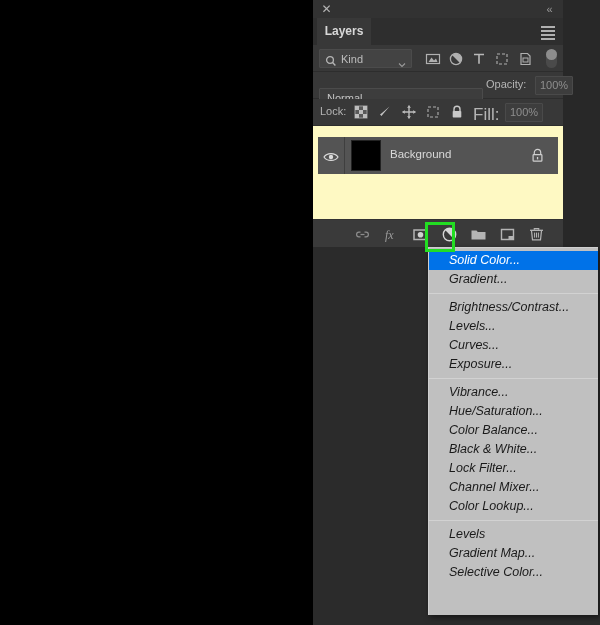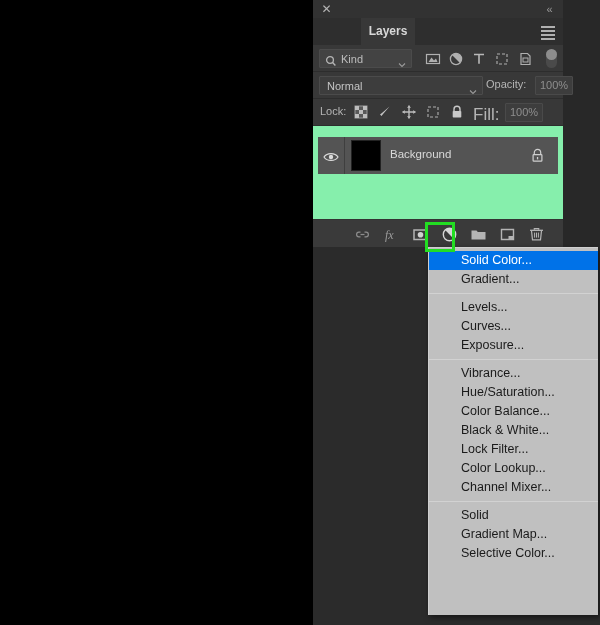--- a/index.html
+++ b/index.html
@@ -38,21 +38,21 @@
 
   .tabrow {
     position:absolute; left:0; top:18px; width:250px; height:27px;
     background:#2e2e2e;
   }
   .tab-layers {
     position:absolute; left:4px; top:0; width:54px; height:27px;
     background:#383838;
     color:#d8d8d8; font-size:12px; font-weight:bold;
     line-height:27px; text-align:center;
-    cursor:pointer; user-select:none;margin-left:44px;
+    cursor:pointer; user-select:none;
   }
   .panel-menu-icon {
     position:absolute; right:8px; top:8px; width:14px; height:11px; cursor:pointer;
   }
   .panel-menu-icon i {
     display:block; height:1.5px; background:#b0b0b0; margin-bottom:2.5px;
   }
 
   
   .row-filter {
@@ -83,21 +83,21 @@
     content:""; position:absolute; left:0; top:0; width:11px; height:11px;
     border-radius:50%; background:#8d8d8d;
   }
 
   
   .row-blend {
     position:absolute; left:0; top:72px; width:250px; height:27px;
     background:#383838; border-bottom:1px solid #2d2d2d;
   }
   .blend-select {
-    position:absolute; left:6px; top:4px; width:164px; height:19px;
+    position:absolute; left:6px; top:16px; width:164px; height:19px;
     background:#3d3d3d; border:1px solid #4b4b4b; border-radius:1px; cursor:pointer;
   }
   .blend-select .lbl { position:absolute; left:7px; top:2px; font-size:11px; color:#c4c4c4; line-height:15px;}
   .blend-select .caret{ position:absolute; right:5px; top:5px; width:8px; height:8px;}
   .opacity-label {
     position:absolute; left:173px; top:6px; font-size:11px; color:#b5b5b5;
   }
   .opacity-field {
     position:absolute; left:222px; top:4px; width:38px; height:19px;
     background:#3d3d3d; border:1px solid #4a4a4a; border-radius:1px;
@@ -114,21 +114,21 @@
   .fill-label { position:absolute; left:160px; top:6px; font-size:17px; color:#b5b5b5; }
   .fill-field {
     position:absolute; left:192px; top:4px; width:38px; height:19px;
     background:#3d3d3d; border:1px solid #4a4a4a; border-radius:1px;
     font-size:11px; color:#8e8e8e; line-height:17px; text-align:center; cursor:text;
   }
 
   
   .layer-list {
     position:absolute; left:0; top:126px; width:250px; height:93px;
-    background:#86efac;
+    background:#fef9c3;
   }
   .layer-row {
     position:absolute; left:5px; top:11px; width:240px; height:37px;
     background:#4b4b4b; cursor:pointer;
   }
   .layer-row.sel { background:#545454; }
   .eye-cell { position:absolute; left:0; top:0; width:27px; height:37px; border-right:1px solid #3f3f3f; cursor:pointer;}
   .eye-icon { position:absolute; left:5px; top:12px; width:16px; height:12px; }
   .layer-thumb {
     position:absolute; left:33px; top:3px; width:30px; height:31px;
@@ -153,22 +153,22 @@
   .popup {
     position:absolute; left:428px; top:247px; width:170px; height:368px;
     background:#c0c0c0;
     box-shadow: 2px 2px 6px rgba(0,0,0,.55);
     z-index:20;
     border-top:1px solid #cfcfcf;
     border-left:1px solid #cfcfcf;
   }
   .mi {
     position:relative; height:19px; line-height:19px;
-    padding-left:32px; font-size:12.5px; color:#1a1a1a;
-    white-space:nowrap; cursor:default; user-select:none;
+    padding-left:20px; font-size:12.5px; color:#1a1a1a;
+    white-space:nowrap; cursor:default; user-select:none;font-style:italic;
   }
   .mi.hl { background:#0072e8; color:#ffffff; }
   .msep { height:1px; margin:4px 0 4px 0; background:#999999; border-bottom:1px solid #d2d2d2; }
   .mgap { height:3px; }
 </style>
 </head>
 <body>
 
 <div id="root">
 
@@ -365,30 +365,31 @@
 
   </div>
 
   <div class="green-box"></div>
 
   <div class="popup" id="popup">
       <div class="mgap"></div>
       <div class="mi hl">Solid Color...</div>
       <div class="mi">Gradient...</div>
       <div class="msep"></div>
+      <div class="mi">Brightness/Contrast...</div>
       <div class="mi">Levels...</div>
       <div class="mi">Curves...</div>
       <div class="mi">Exposure...</div>
       <div class="msep"></div>
       <div class="mi">Vibrance...</div>
       <div class="mi">Hue/Saturation...</div>
       <div class="mi">Color Balance...</div>
       <div class="mi">Black &amp; White...</div>
       <div class="mi">Lock Filter...</div>
+      <div class="mi">Channel Mixer...</div>
       <div class="mi">Color Lookup...</div>
-      <div class="mi">Channel Mixer...</div>
       <div class="msep"></div>
-      <div class="mi">Solid</div>
+      <div class="mi">Levels</div>
       <div class="mi">Gradient Map...</div>
       <div class="mi">Selective Color...</div>
     </div>
 
 </div>
 
 </body></html>

